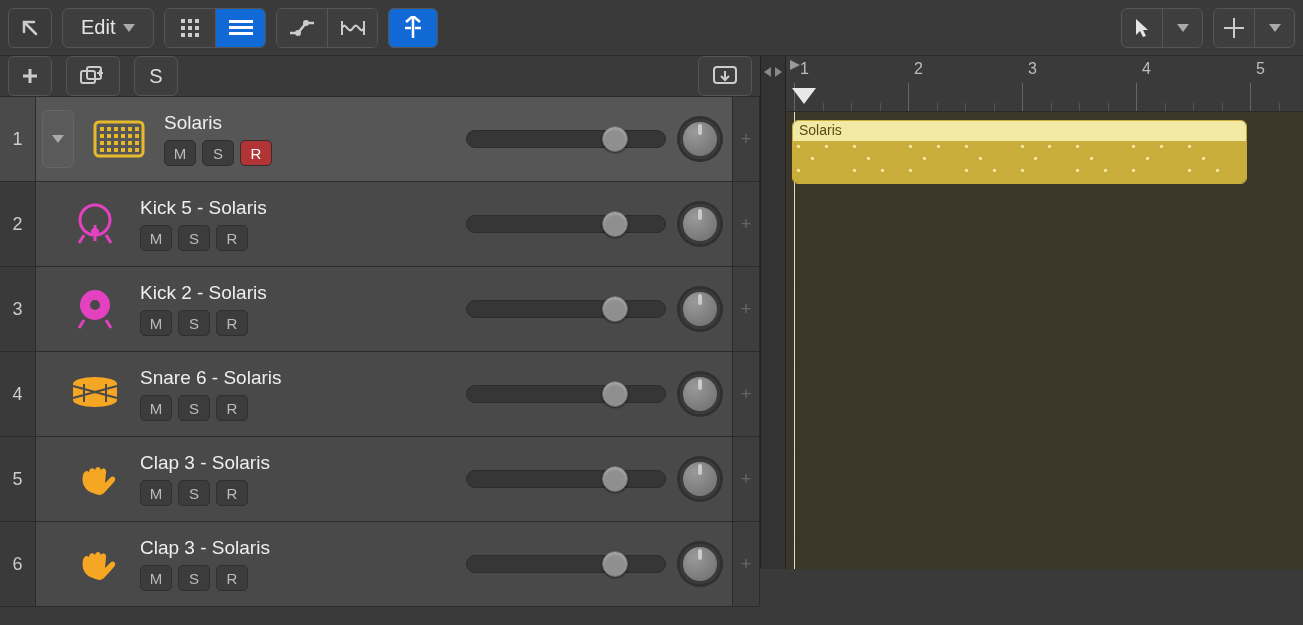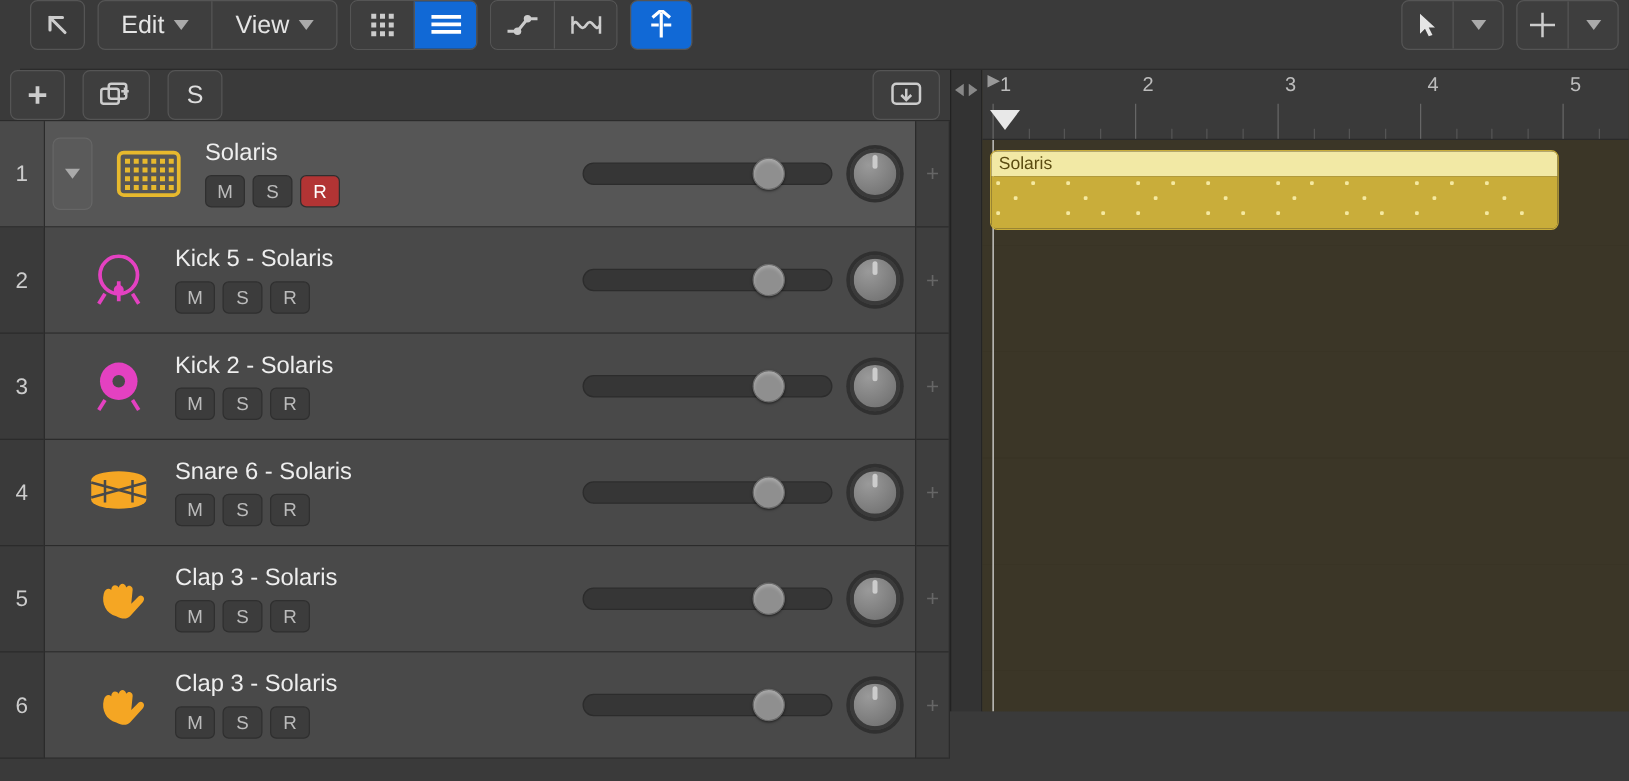--- a/index.html
+++ b/index.html
@@ -1,21 +1,21 @@
 <!DOCTYPE html>
 <html><head>
 <meta charset="utf-8">
 <style>
   * { box-sizing: border-box; margin: 0; padding: 0; font-family: -apple-system, "Helvetica Neue", Arial, sans-serif; }
   body { width: 1303px; height: 625px; background: #3a3a3a; color: #ccc; overflow: hidden; position: relative; }
 
   
   .toolbar {
     height: 56px; background: #3a3a3a; border-bottom: 1px solid #2b2b2b;
-    display: flex; align-items: flex-start; padding: 0 8px; gap: 10px; margin-left: 16px;
+    display: flex; align-items: center; padding: 0 8px; gap: 10px;
   }
   .arrow-back {
     width: 44px; height: 40px; border: 1px solid #555; border-radius: 6px;
     display: flex; align-items: center; justify-content: center; cursor: pointer;
   }
   .menu-group {
     height: 40px; border: 1px solid #555; border-radius: 6px; display: flex;
     align-items: stretch; background: #3e3e3e;
   }
   .menu-item {
@@ -162,24 +162,20 @@
 
   <div class="arrow-back">
     <svg width="22" height="22" viewBox="0 0 22 22">
       <path d="M5 15 L5 5 L15 5 M5 5 L17 17" stroke="#ccc" stroke-width="2.5" fill="none" stroke-linecap="round"></path>
     </svg>
   </div>
 
   <div class="menu-group">
     <div class="menu-item">
       <span>Edit</span>
-      <span class="caret-down"></span>
-    </div>
-    <div class="menu-item">
-      <span>View</span>
       <span class="caret-down"></span>
     </div>
   </div>
 
   <div class="icon-btn-group">
     <div class="icon-btn">
       <svg width="22" height="22">
         <g fill="#ccc">
             <rect x="2" y="2" width="4" height="4"></rect>
             <rect x="9" y="2" width="4" height="4"></rect>

